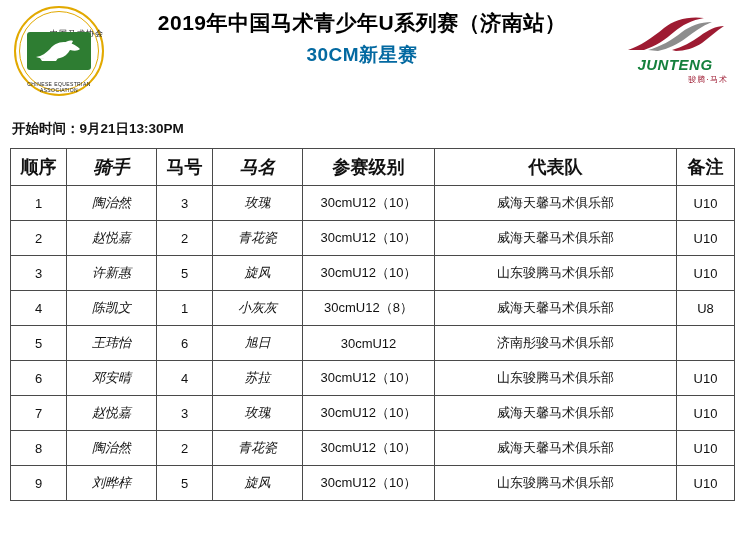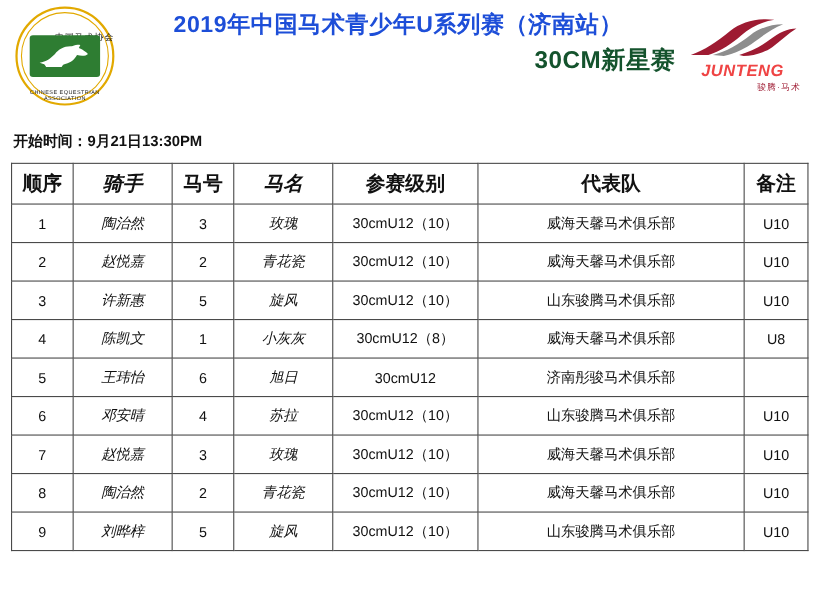--- a/index.html
+++ b/index.html
@@ -84,31 +84,30 @@
   .titles {
     position: absolute;
     left: 110px;
     right: 130px;
     top: 8px;
     text-align: center;
   }
   .title-main {
     font-size: 21px;
     font-weight: bold;
-    color: #1d4ed8;
+    color: #000000;
     line-height: 30px;
     letter-spacing: 0.5px;
   }
   .title-sub {
-    font-size: 22px;
-    font-weight: bold;
-    color: #14532d;
+    font-size: 19px;
+    font-weight: bold;
+    color: #0369a1;
     line-height: 34px;
     letter-spacing: 0.5px;
-    text-align: right;
   }
   .title-sub2 {
     font-size: 17px;
     font-weight: bold;
     color: #111111;
     line-height: 28px;
     letter-spacing: 1px;
   }
 
   .logo-right {
@@ -125,21 +124,21 @@
   }
   .logo-right .brand {
     position: absolute;
     left: 0;
     top: 40px;
     width: 106px;
     text-align: center;
     font-size: 15px;
     font-weight: bold;
     font-style: italic;
-    color: #ef4444;
+    color: #15803d;
     letter-spacing: 0.5px;
   }
   .logo-right .brand-cn {
     position: absolute;
     left: 0;
     top: 58px;
     width: 106px;
     text-align: right;
     font-size: 8px;
     color: #9e1b32;

